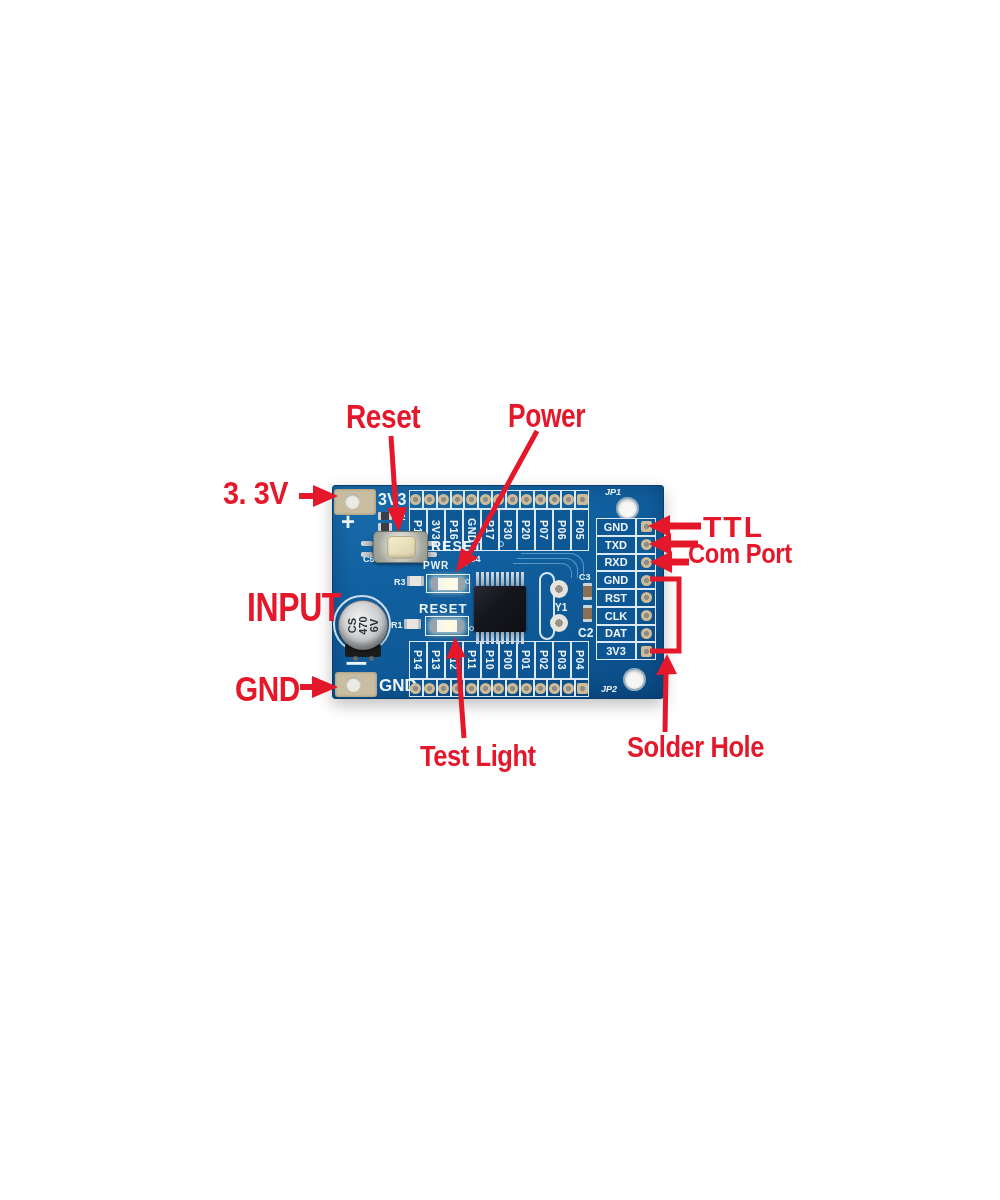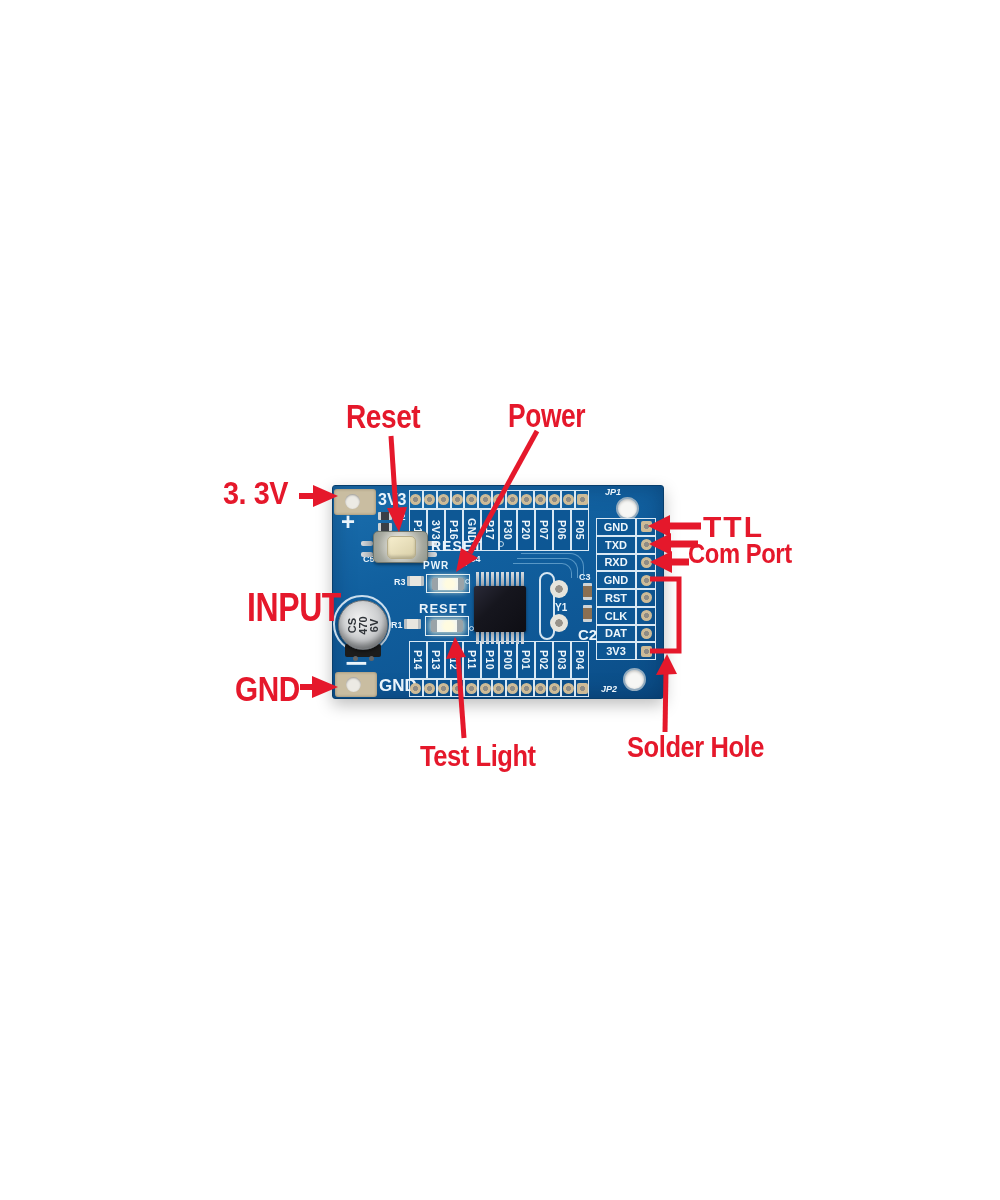--- a/index.html
+++ b/index.html
@@ -316,21 +316,21 @@
 
     <div class="abs" style="left:206px;top:86px;width:16px;height:68px;border:2px solid rgba(235,245,252,.9);border-radius:20px;box-sizing:border-box;">
       <div class="abs" style="left:9px;top:6px;width:18px;height:18px;border-radius:50%;background:radial-gradient(circle,#97928a 0 3.5px,#e6e4dc 4px);"></div>
       <div class="abs" style="left:9px;top:40px;width:18px;height:18px;border-radius:50%;background:radial-gradient(circle,#97928a 0 3.5px,#e6e4dc 4px);"></div>
       <div class="abs silk" style="left:14px;top:28px;font-size:10px;">Y1</div>
     </div>
 
     <div class="abs silk" style="left:246px;top:86px;font-size:9px;">C3</div>
     <div class="abs smdv" style="left:250px;top:97px;width:9px;height:17px;"></div>
     <div class="abs smdv" style="left:250px;top:119px;width:9px;height:17px;"></div>
-    <div class="abs silk" style="left:245px;top:140px;font-size:15px;">C2</div>
+    <div class="abs silk" style="left:245px;top:140px;font-size:12px;">C2</div>
 
     <div class="abs trace" style="left:188px;top:67px;width:62px;height:24px;border-top-width:1.5px;border-right-width:1.5px;border-top-right-radius:14px;"></div>
     <div class="abs trace" style="left:184px;top:72px;width:60px;height:19px;border-top-width:1.5px;border-right-width:1.5px;border-top-right-radius:12px;"></div>
     <div class="abs trace" style="left:180px;top:77px;width:58px;height:14px;border-top-width:1.5px;border-right-width:1.5px;border-top-right-radius:10px;"></div>
   </div>
 
   <svg class="arrows" width="1000" height="1200" viewBox="0 0 1000 1200">
     <g fill="#e5182b" stroke="#e5182b">
       <g>
         <line x1="391" y1="436" x2="396" y2="512" stroke-width="5"></line>

